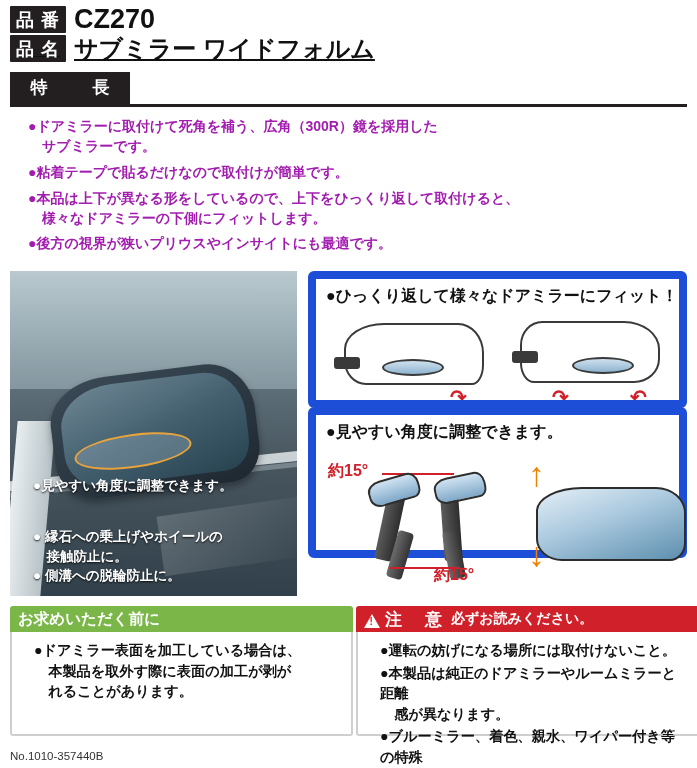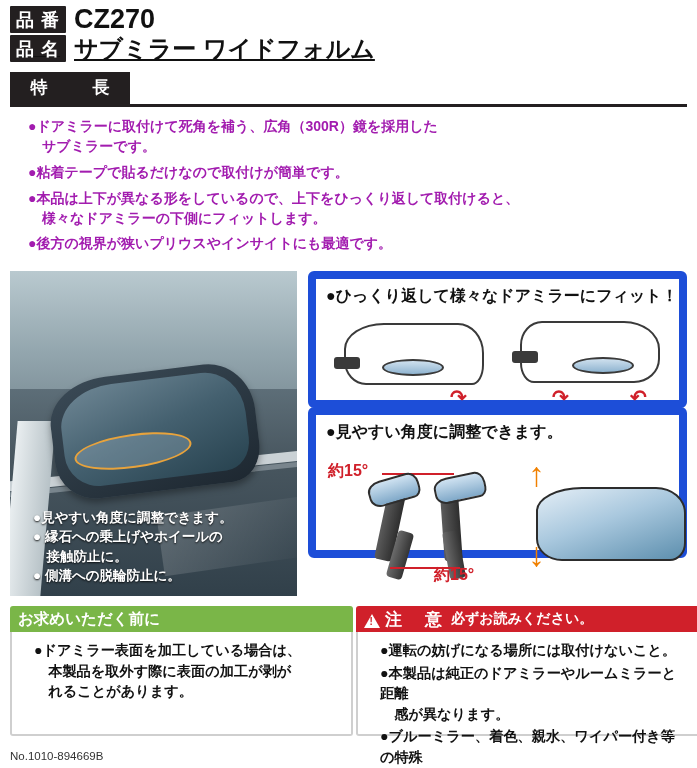--- a/index.html
+++ b/index.html
@@ -319,21 +319,21 @@
       <div class="doorline"></div>
       <div class="doorline2"></div>
       <div class="pillar"></div>
       <div class="mirror-housing"></div>
       <div class="mirror-glass"></div>
       <div class="submirror"></div>
       <div class="bodyshine"></div>
 
       <div class="photo-caption">
         <div style="white-space:pre-line;"><span class="bullet"></span><span>●見やすい角度に調整できます。</span></div>
-        <div style="white-space:pre-line;"><span class="bullet"></span><span>● 縁石への乗上げやホイールの
+        <div style="white-space:pre-line;margin-top:32px;"><span class="bullet"></span><span>● 縁石への乗上げやホイールの
 　接触防止に。</span></div>
         <div style="white-space:pre-line;"><span class="bullet"></span><span>● 側溝への脱輪防止に。</span></div>
       </div>
     </div>
 
     <div class="panel panel1">
       <div class="ptitle">●ひっくり返して様々なドアミラーにフィット！</div>
 
       <div class="sketch" style="left:14px; top:32px; width:170px; height:100px;">
         <div class="m-outline" style="left:14px; top:12px;"></div>
@@ -399,15 +399,15 @@
       <div class="bbox-body">
         <div class="item" style="white-space:pre-line;"><span>●運転の妨げになる場所には取付けないこと。</span></div>
         <div class="item" style="white-space:pre-line;"><span>●本製品は純正のドアミラーやルームミラーと距離
 　感が異なります。</span></div>
         <div class="item" style="white-space:pre-line;"><span>●ブルーミラー、着色、親水、ワイパー付き等の特殊
 　なドアミラーには使用できません。</span></div>
       </div>
     </div>
   </div>
 
-  <div class="footer">No.1010-894669B</div>
+  <div class="footer">No.1010-357440B</div>
 
 </div>
 
 </body></html>

